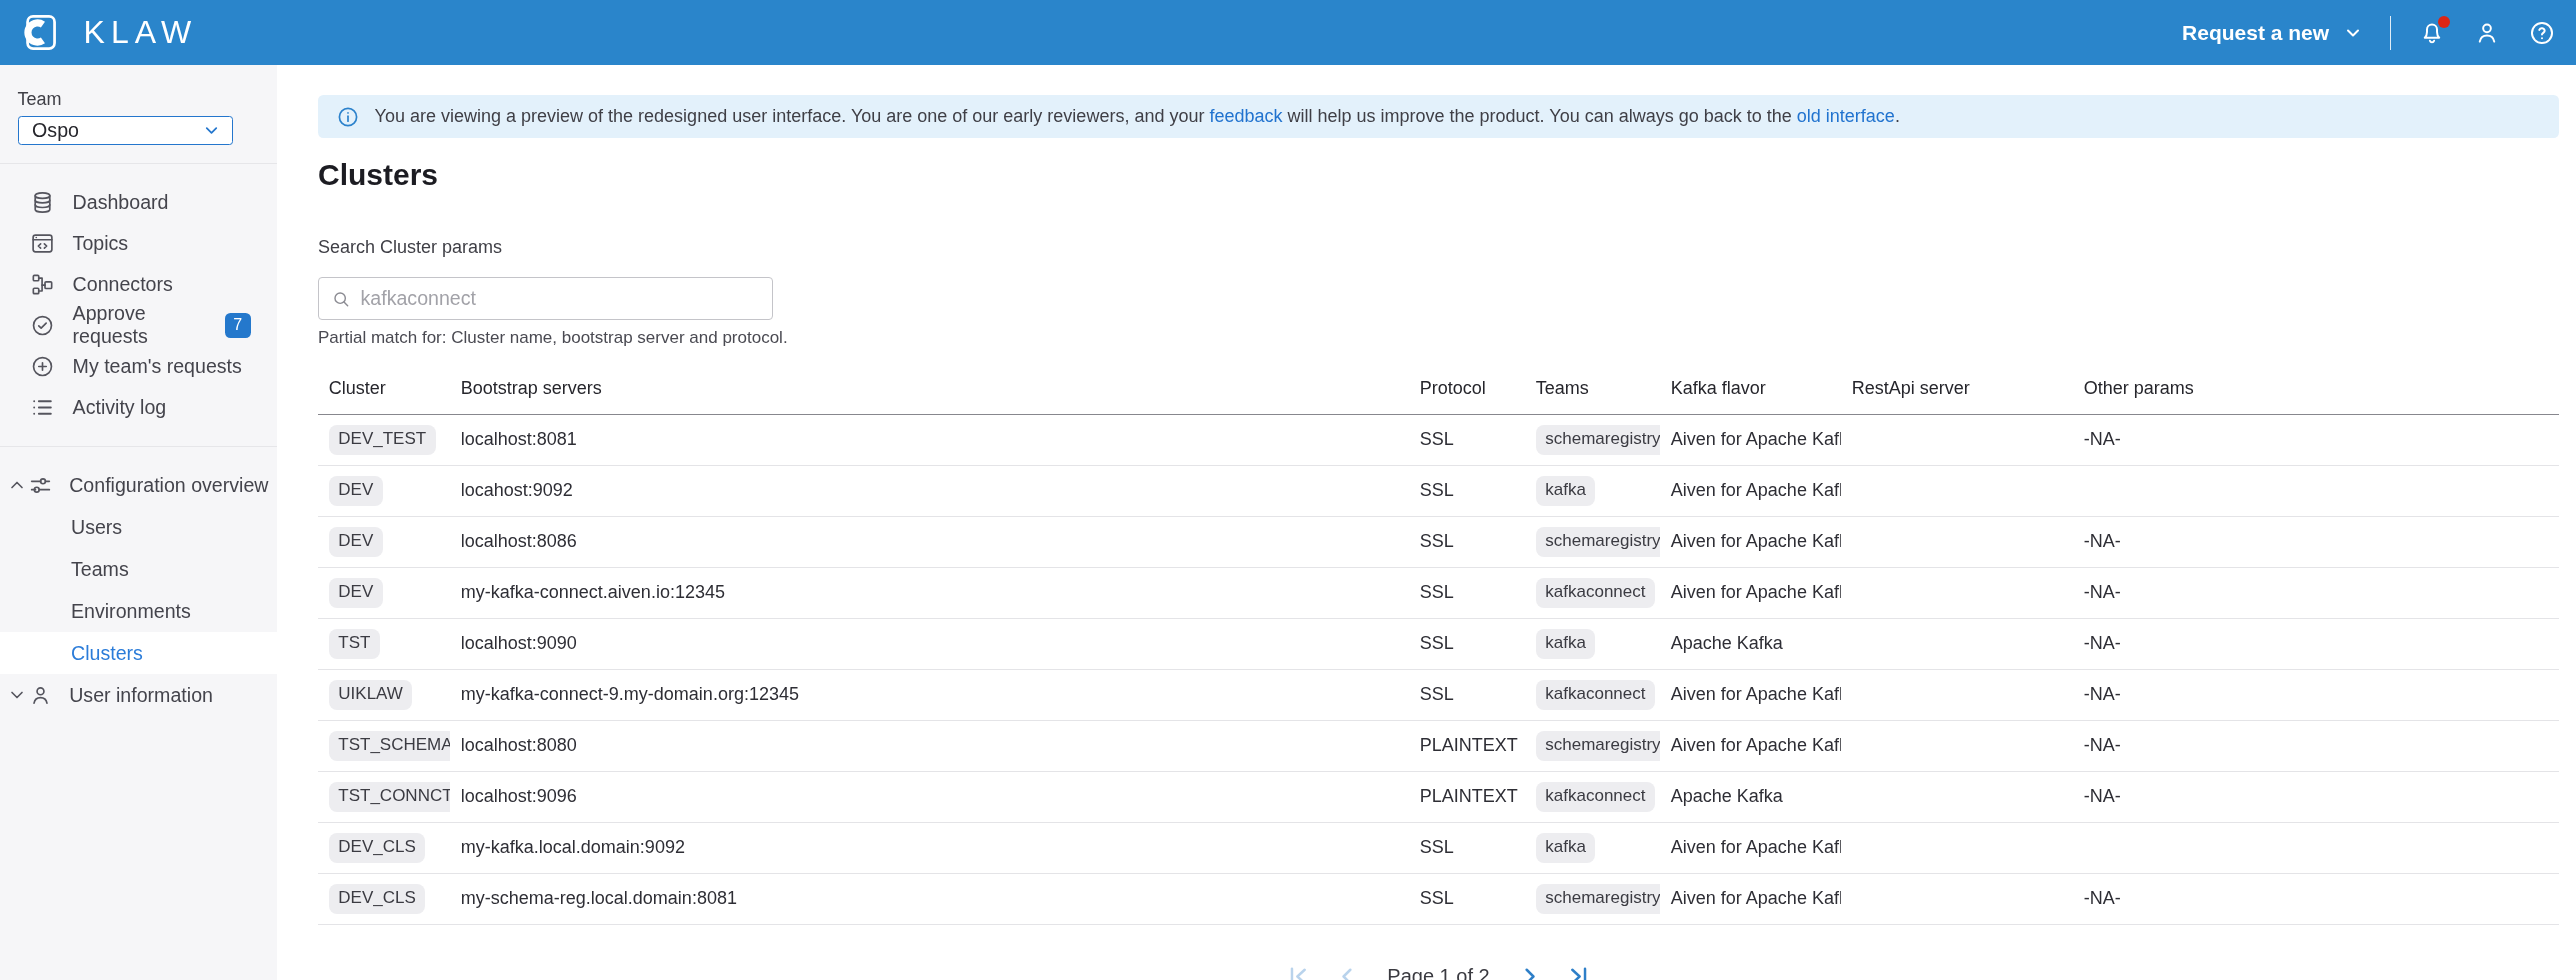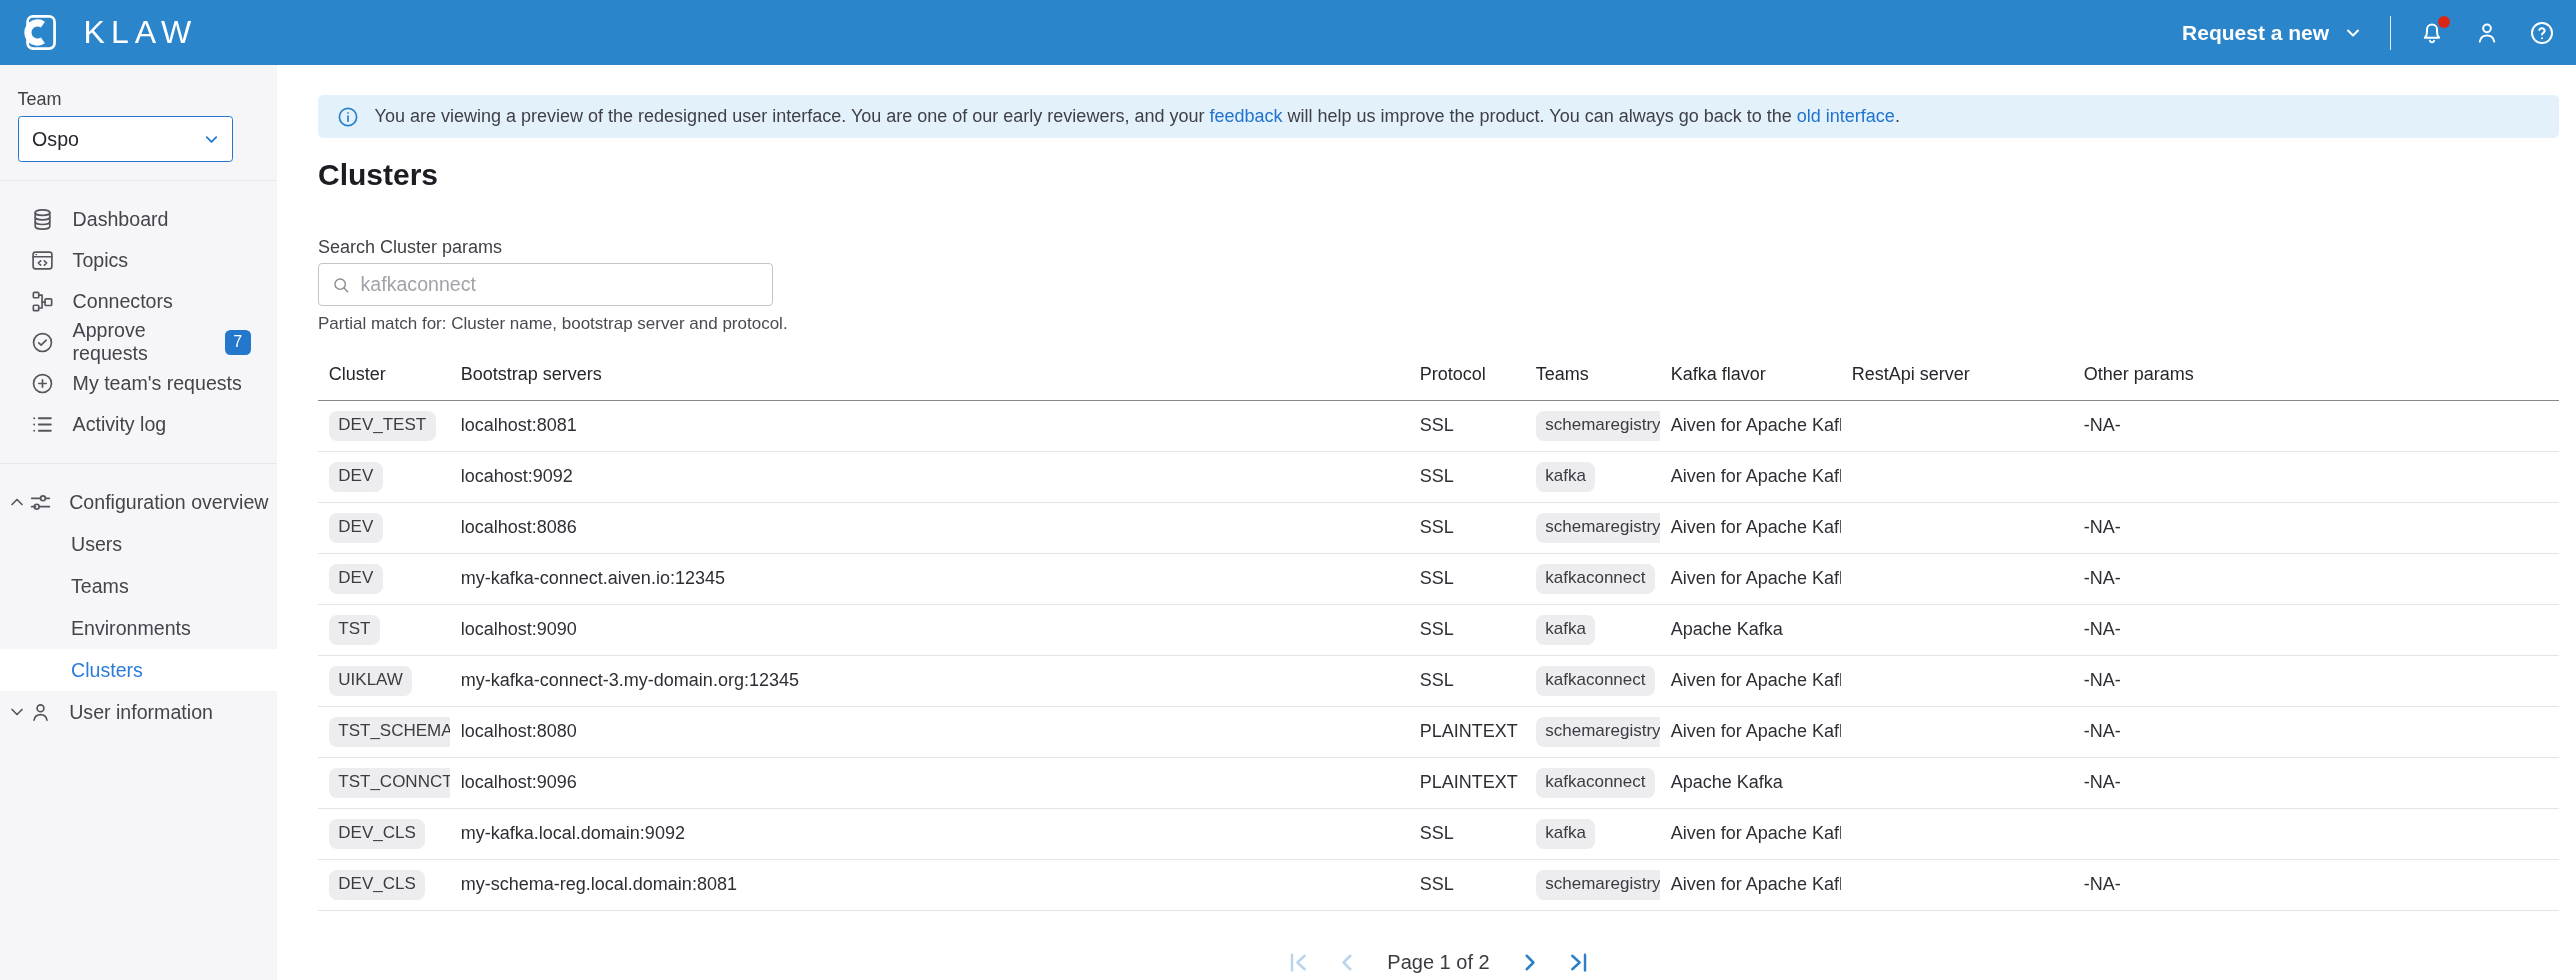--- a/index.html
+++ b/index.html
@@ -40,21 +40,21 @@
   }
 
   
   .layout { display: flex; height: 915px; }
 
   
   .sidebar { width: 277px; flex: none; background: #f6f6f8; padding-top: 24px; }
   .team-section { padding: 0 17.6px; }
   .team-label { font-size: 18px; color: #3f3f46; margin-bottom: 6px; }
   .team-select {
-    width: 215px; height: 46px;
+    width: 215px; height: 29px;
     background: #fff; border: 1.4px solid #2476cd; border-radius: 3.4px;
     display: flex; align-items: center;
     padding: 0 10.8px 0 13.5px;
     font-size: 19.6px; color: #26262c; cursor: pointer;
   }
   .team-select .ts-value { flex: 1; }
   .team-select svg { width: 19px; height: 19px; color: #2476cd; }
   .sidebar-divider { height: 0.7px; background: #e6e6e9; margin: 18px 0; }
 
   .nav-item {
@@ -94,21 +94,21 @@
     display: flex; align-items: center; gap: 15px;
     padding: 0 17.6px; font-size: 18px; color: #3f3f46;
   }
   .banner-icon { width: 24px; height: 24px; color: #2c82cc; flex: none; }
   .banner-icon svg { width: 24px; height: 24px; }
   .banner a { color: #2173cf; text-decoration: none; cursor: pointer; }
 
   .page-title { margin-top: 20px; font-size: 30px; font-weight: 700; color: #1c1c22; }
 
   .search-block { margin-top: 45px; }
-  .search-label { font-size: 18px; color: #3f3f46; margin-bottom: 5px; }
+  .search-label { font-size: 18px; color: #3f3f46; margin-bottom: 19px; }
   .search-box {
     width: 455px; height: 43px;
     border: 0.7px solid #c4c4c9; border-radius: 4px; background: #fff;
     display: flex; align-items: center; gap: 9.5px; padding: 0 12px;
   }
   .search-box svg { width: 20px; height: 20px; color: #8b8b92; flex: none; }
   .search-box input {
     flex: 1; border: none; outline: none; background: transparent;
     font-family: inherit; font-size: 19.6px; color: #26262c;
   }
@@ -414,21 +414,21 @@
             <td><span class="chip">TST</span></td>
             <td>localhost:9090</td>
             <td>SSL</td>
             <td><span class="chip">kafka</span></td>
             <td>Apache Kafka</td>
             <td></td>
             <td>-NA-</td>
           </tr>
           <tr>
             <td><span class="chip">UIKLAW</span></td>
-            <td>my-kafka-connect-3.my-domain.org:12345</td>
+            <td>my-kafka-connect-9.my-domain.org:12345</td>
             <td>SSL</td>
             <td><span class="chip">kafkaconnect</span></td>
             <td>Aiven for Apache Kafka</td>
             <td></td>
             <td>-NA-</td>
           </tr>
           <tr>
             <td><span class="chip">TST_SCHEMA</span></td>
             <td>localhost:8080</td>
             <td>PLAINTEXT</td>

